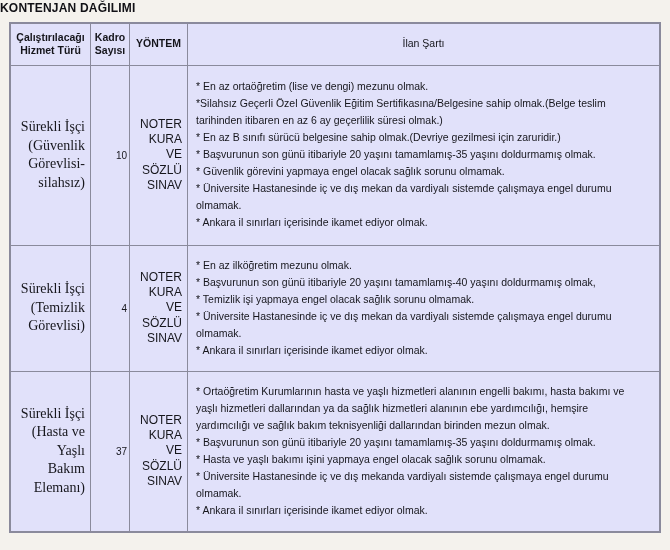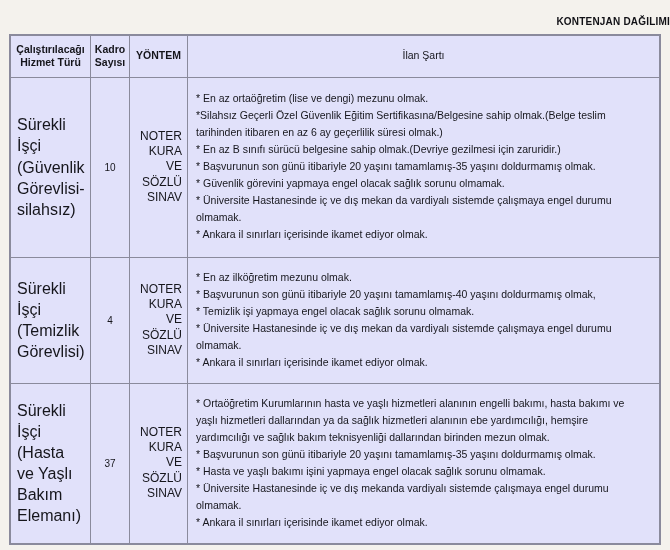--- a/index.html
+++ b/index.html
@@ -14,25 +14,25 @@
     color: #16161c;
     overflow: hidden;
   }
   .page {
     position: relative;
     width: 670px;
     height: 550px;
     box-sizing: border-box;
   }
   .doc-title {
-    text-align: right;
-    font-size: 10px;
+    text-align: left;
+    font-size: 12px;
     font-weight: bold;
     letter-spacing: 0.2px;
-    padding-top: 16px;
+    padding-top: 1px;
     padding-bottom: 7px;
     color: #111116;
   }
   .table-wrap {
     margin: 0 9px 0 9px;
     border: 1px solid #8a8a9c;
     background: #a16207;
     box-sizing: border-box;
   }
   table.kontenjan {
@@ -59,28 +59,29 @@
     font-size: 10.5px;
     font-weight: bold;
     line-height: 1.22;
     padding: 7px 3px 8px 3px;
     color: #15151b;
   }
   th.th-ilan {
     font-weight: normal;
   }
   td.cell-hizmet {
-    font-size: 16px;
+    font-size: 14px;
     line-height: 1.32;
     padding: 6px 5px 6px 6px;
-    text-align: left;
+    text-align: right;
+    font-family: Liberation Serif, serif;
   }
   td.cell-kadro {
     font-size: 10px;
-    text-align: center;
+    text-align: right;
     padding: 6px 2px;
   }
   td.cell-yontem {
     font-size: 12px;
     line-height: 1.28;
     padding: 6px 5px 6px 6px;
     text-align: right;
   }
   td.cell-ilan {
     font-size: 10.5px;

